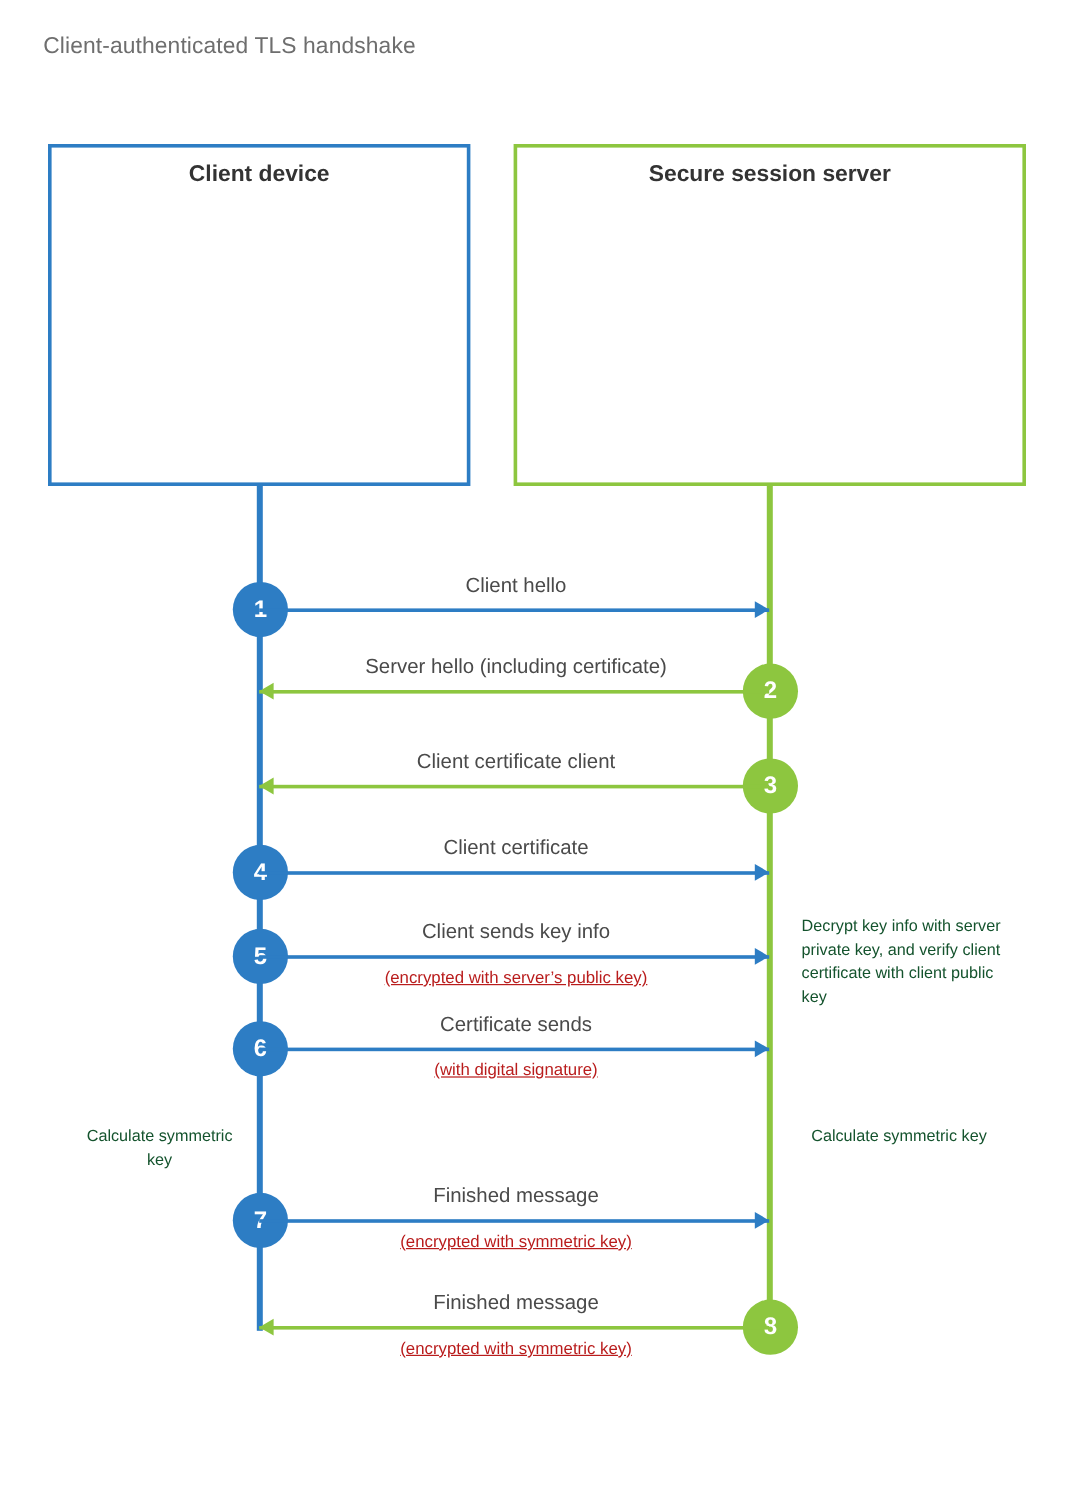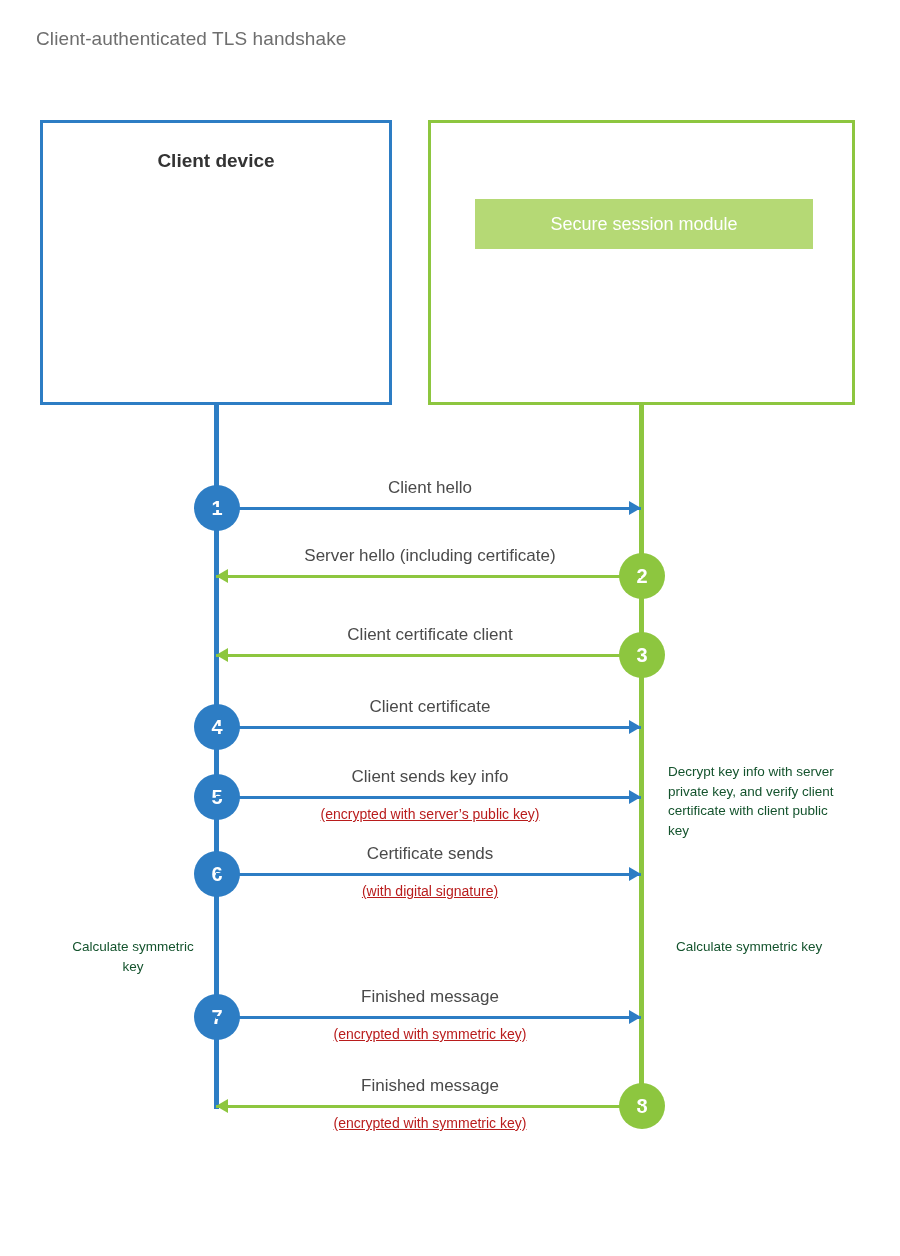--- a/index.html
+++ b/index.html
@@ -46,21 +46,21 @@
     top: 120px;
     width: 427px;
     height: 285px;
     border: 3px solid #8dc63f;
   }
   .actor-title {
     text-align: center;
     font-size: 19px;
     font-weight: bold;
     color: #333333;
-    margin-top: 27px;
+    margin-top: 12px;
   }
 
   .client-app {
     position: absolute;
     left: 40px;
     top: 76px;
     width: 273px;
     height: 180px;
     background: #6aa5d6;
     color: #ffffff;
@@ -189,22 +189,22 @@
 </head>
 <body>
 
 <div class="page-title">Client-authenticated TLS handshake</div>
 
 <div class="actor-box client-box">
   <div class="actor-title">Client device</div>
 </div>
 
 <div class="actor-box server-box">
+  <div class="actor-title">Secure session server</div>
   <div class="server-modules">
-    <div class="module-bar">Secure session module</div>
   </div>
 </div>
 
 <div class="lifeline lifeline-client"></div>
 <div class="lifeline lifeline-server"></div>
 
 <div id="messages">
     <div class="step-circle blue" style="top: 485px;">1</div>
     <div class="msg" style="top: 508px;">
       <div class="msg-line blue" style="left: 216px; width: 425px;"></div>

